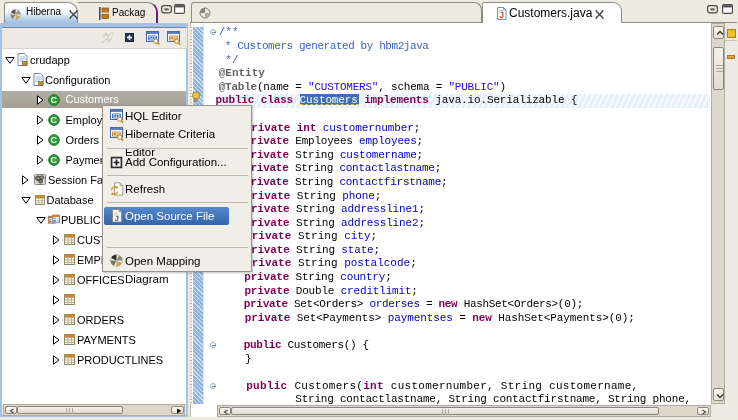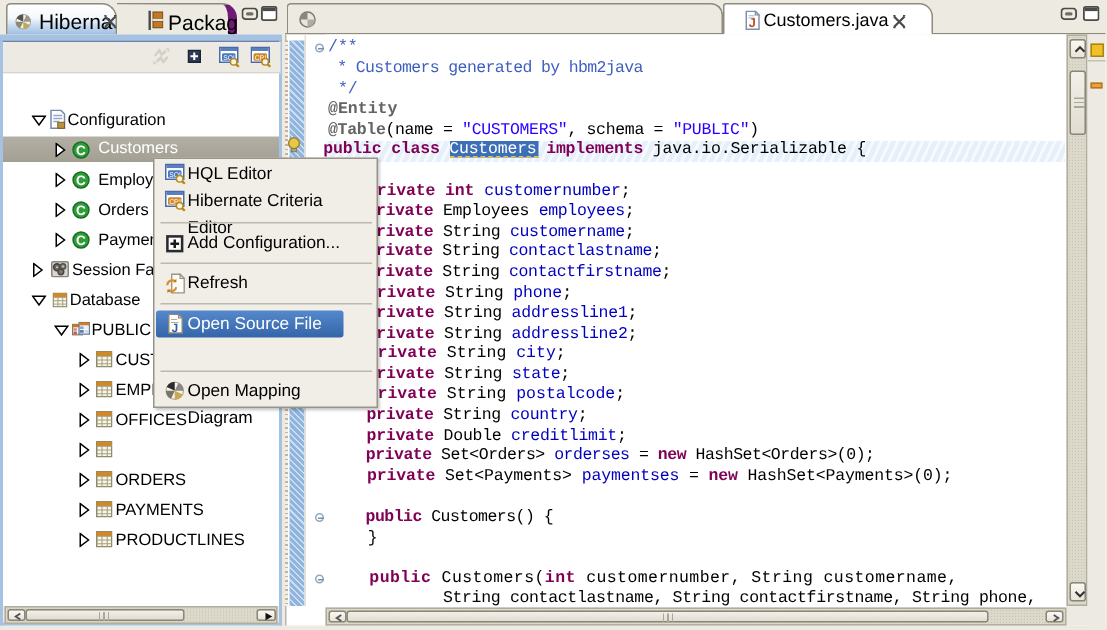--- a/index.html
+++ b/index.html
@@ -3,22 +3,22 @@
 <meta charset="utf-8">
 <style>
 * { margin:0; padding:0; box-sizing:border-box; }
 html,body { width:738px; height:420px; overflow:hidden; }
 body { font-family:"Liberation Sans", sans-serif; background:#EDEAE2; position:relative; }
 .abs { position:absolute; }
 #ltab1 { left:4px; top:2px; width:74px; height:21px;
   background:linear-gradient(#FFFFFF 0%, #F4F8FC 45%, #BCD3EC 78%, #A0BFE2 100%);
   border:1px solid #8E8B80; border-bottom:none; border-radius:3px 10px 0 0; }
 #ltab2 { left:78px; top:2px; width:80px; height:21px; background:#EDEAE2;
-  border-top:1px solid #8E8B80; border-right:6px solid #701a75; border-radius:0 10px 0 0; }
-.tabtxt { font-size:14px; color:#000; }
+  border-top:1px solid #8E8B80; border-right:2px solid #701a75; border-radius:0 10px 0 0; }
+.tabtxt { font-size:10px; color:#000; }
 #lband { left:0; top:23px; width:188px; height:4px; background:#A5C2E3; }
 #lbandline { left:0; top:27px; width:188px; height:1px; background:#6885B2; }
 #ltoolbar { left:2px; top:28px; width:185px; height:21px; background:#EDEAE3; border-bottom:1px solid #D8D4CB;}
 #lview-border-l { left:0; top:27px; width:2px; height:390px; background:#A5C2E3; }
 #lview-border-r { left:186px; top:27px; width:2px; height:390px; background:#A5C2E3; }
 #lview-border-b { left:0; top:415px; width:188px; height:2px; background:#A5C2E3; }
 #ltree { left:2px; top:49px; width:184px; height:355px; background:#fff; overflow:hidden; }
 .trow { position:absolute; left:0; width:184px; height:20px; font-size:11px; line-height:20px; color:#000; }
 .trow .lbl { position:absolute; top:0; }
 .trow svg, .trow .ticon { position:absolute; }
@@ -135,20 +135,31 @@
       <path d="M11.5 11.9 L13.2 13.6" stroke="#B8881C" stroke-width="1.5"></path>
     </svg>
 </div>
 <div class="abs" id="lband"></div>
 <div class="abs" id="lbandline"></div>
 <div class="abs" id="lview-border-l"></div>
 <div class="abs" id="lview-border-r"></div>
 <div class="abs" id="lview-border-b"></div>
 <div class="abs" id="ltoolbar"></div>
 <div class="abs" id="ltree">
+  <div class="trow" style="top:1px">
+    <svg style="left:3px;top:6px" width="10" height="9" viewBox="0 0 10 9">
+        <path d="M0.8 1.5 h8.4 l-4.2 5.8 z" fill="#fff" stroke="#000" stroke-width="1"></path>
+      </svg>
+    <svg style="left:15px;top:3px" width="11" height="13" viewBox="0 0 11 13">
+        <path d="M1 0.5 h6.5 l2.5 2.5 v9.5 h-9 z" fill="#fff" stroke="#7A88A8"></path>
+        <path d="M2.5 4 h6 M2.5 6 h6 M2.5 8 h4" stroke="#90A8D0" stroke-width="0.9"></path>
+        <rect x="5.5" y="8.5" width="4.5" height="4" fill="#B89040" stroke="#7A5A18" stroke-width="0.6"></rect>
+      </svg>
+    <span class="lbl" style="left:28px">crudapp</span>
+  </div>
   <div class="trow" style="top:21px">
     <svg style="left:18.5px;top:6px" width="10" height="9" viewBox="0 0 10 9">
         <path d="M0.8 1.5 h8.4 l-4.2 5.8 z" fill="#fff" stroke="#000" stroke-width="1"></path>
       </svg>
     <svg style="left:31px;top:3px" width="11" height="13" viewBox="0 0 11 13">
         <path d="M1 0.5 h6.5 l2.5 2.5 v9.5 h-9 z" fill="#fff" stroke="#7A88A8"></path>
         <path d="M2.5 4 h6 M2.5 6 h6 M2.5 8 h4" stroke="#90A8D0" stroke-width="0.9"></path>
         <rect x="5.5" y="8.5" width="4.5" height="4" fill="#B89040" stroke="#7A5A18" stroke-width="0.6"></rect>
       </svg>
     <span class="lbl" style="left:43px">Configuration</span>

